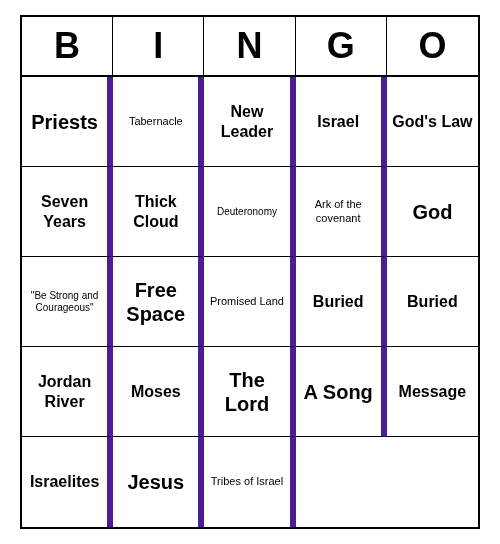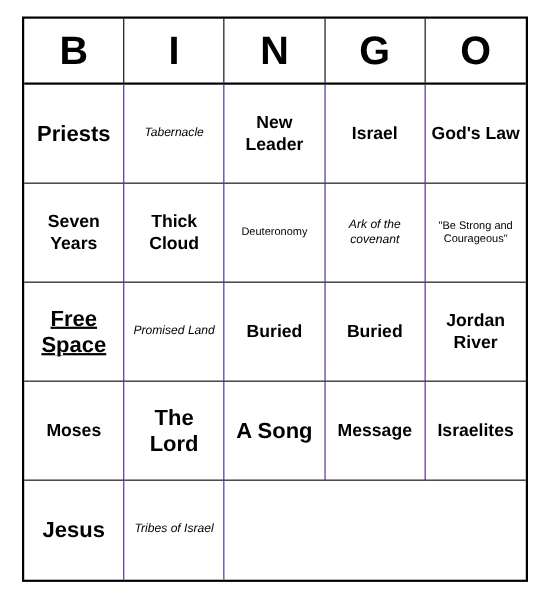--- a/index.html
+++ b/index.html
@@ -29,21 +29,21 @@
     }
     .bingo-header-cell:last-child {
       border-right: none;
     }
     .bingo-grid {
       display: grid;
       grid-template-columns: repeat(5, 1fr);
       grid-template-rows: repeat(5, 90px);
     }
     .bingo-cell {
-      border-right: 1px solid #4c1d95;
+      border-right: 6px solid #4c1d95;
       border-bottom: 1px solid #000;
       display: flex;
       justify-content: center;
       align-items: center;
       text-align: center;
       padding: 4px;
       position: relative;
     }
     .bingo-cell:nth-child(5n) {
       border-right: none;
@@ -58,29 +58,27 @@
     .cell-text.large {
       font-size: 20px;
       font-weight: bold;
     }
     .cell-text.medium {
       font-size: 16px;
       font-weight: bold;
     }
     .cell-text.small {
       font-size: 11px;
-      font-style: italic;
     }
     .cell-text.xsmall {
       font-size: 10px;
     }
     .free-space {
       font-size: 20px;
       font-weight: bold;
-      text-decoration: underline;
     }
   </style>
 </head>
 <body>
 
 <div class="bingo-card">
   <div class="bingo-header">
   <div class="bingo-header-cell">B</div>
       <div class="bingo-header-cell">I</div>
       <div class="bingo-header-cell">N</div>
@@ -107,20 +105,23 @@
         <span class="cell-text medium">Seven Years</span>
       </div>
       <div class="bingo-cell">
         <span class="cell-text medium">Thick Cloud</span>
       </div>
       <div class="bingo-cell">
         <span class="cell-text xsmall">Deuteronomy</span>
       </div>
       <div class="bingo-cell">
         <span class="cell-text small">Ark of the covenant</span>
+      </div>
+      <div class="bingo-cell">
+        <span class="cell-text large">God</span>
       </div>
       <div class="bingo-cell">
         <span class="cell-text xsmall">"Be Strong and Courageous"</span>
       </div>
       <div class="bingo-cell">
         <span class="cell-text free-space">Free Space</span>
       </div>
       <div class="bingo-cell">
         <span class="cell-text small">Promised Land</span>
       </div>

